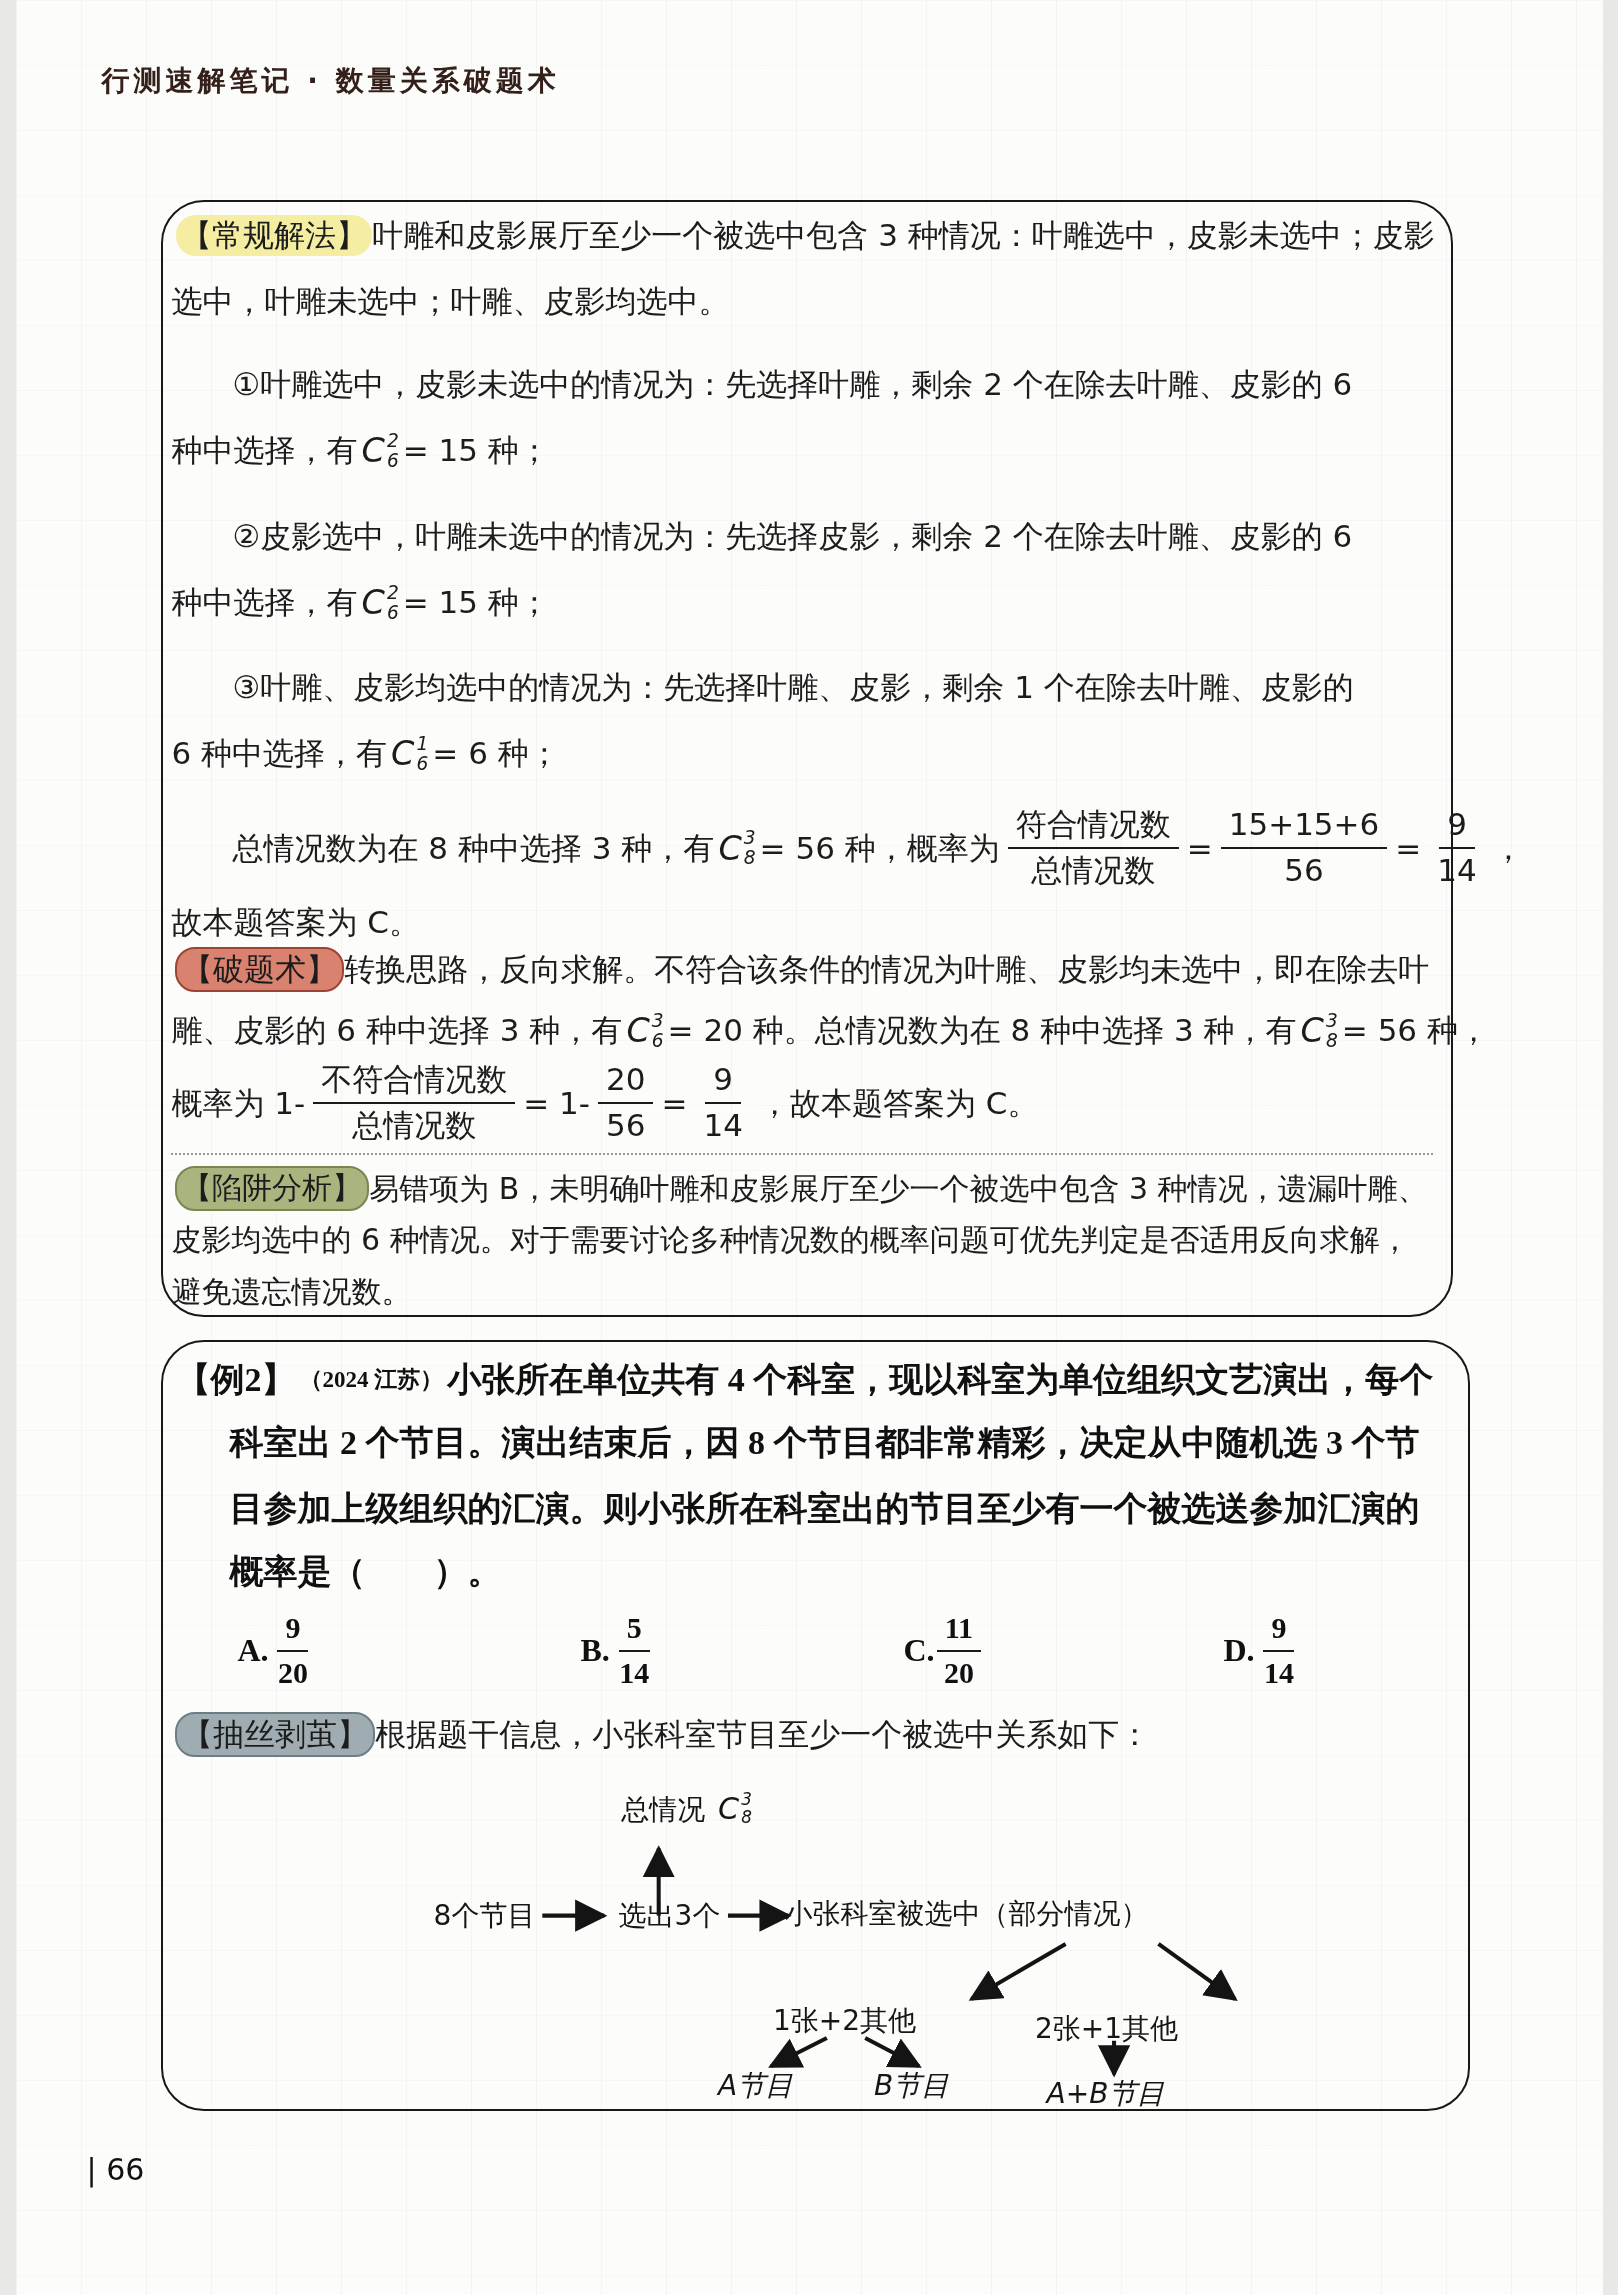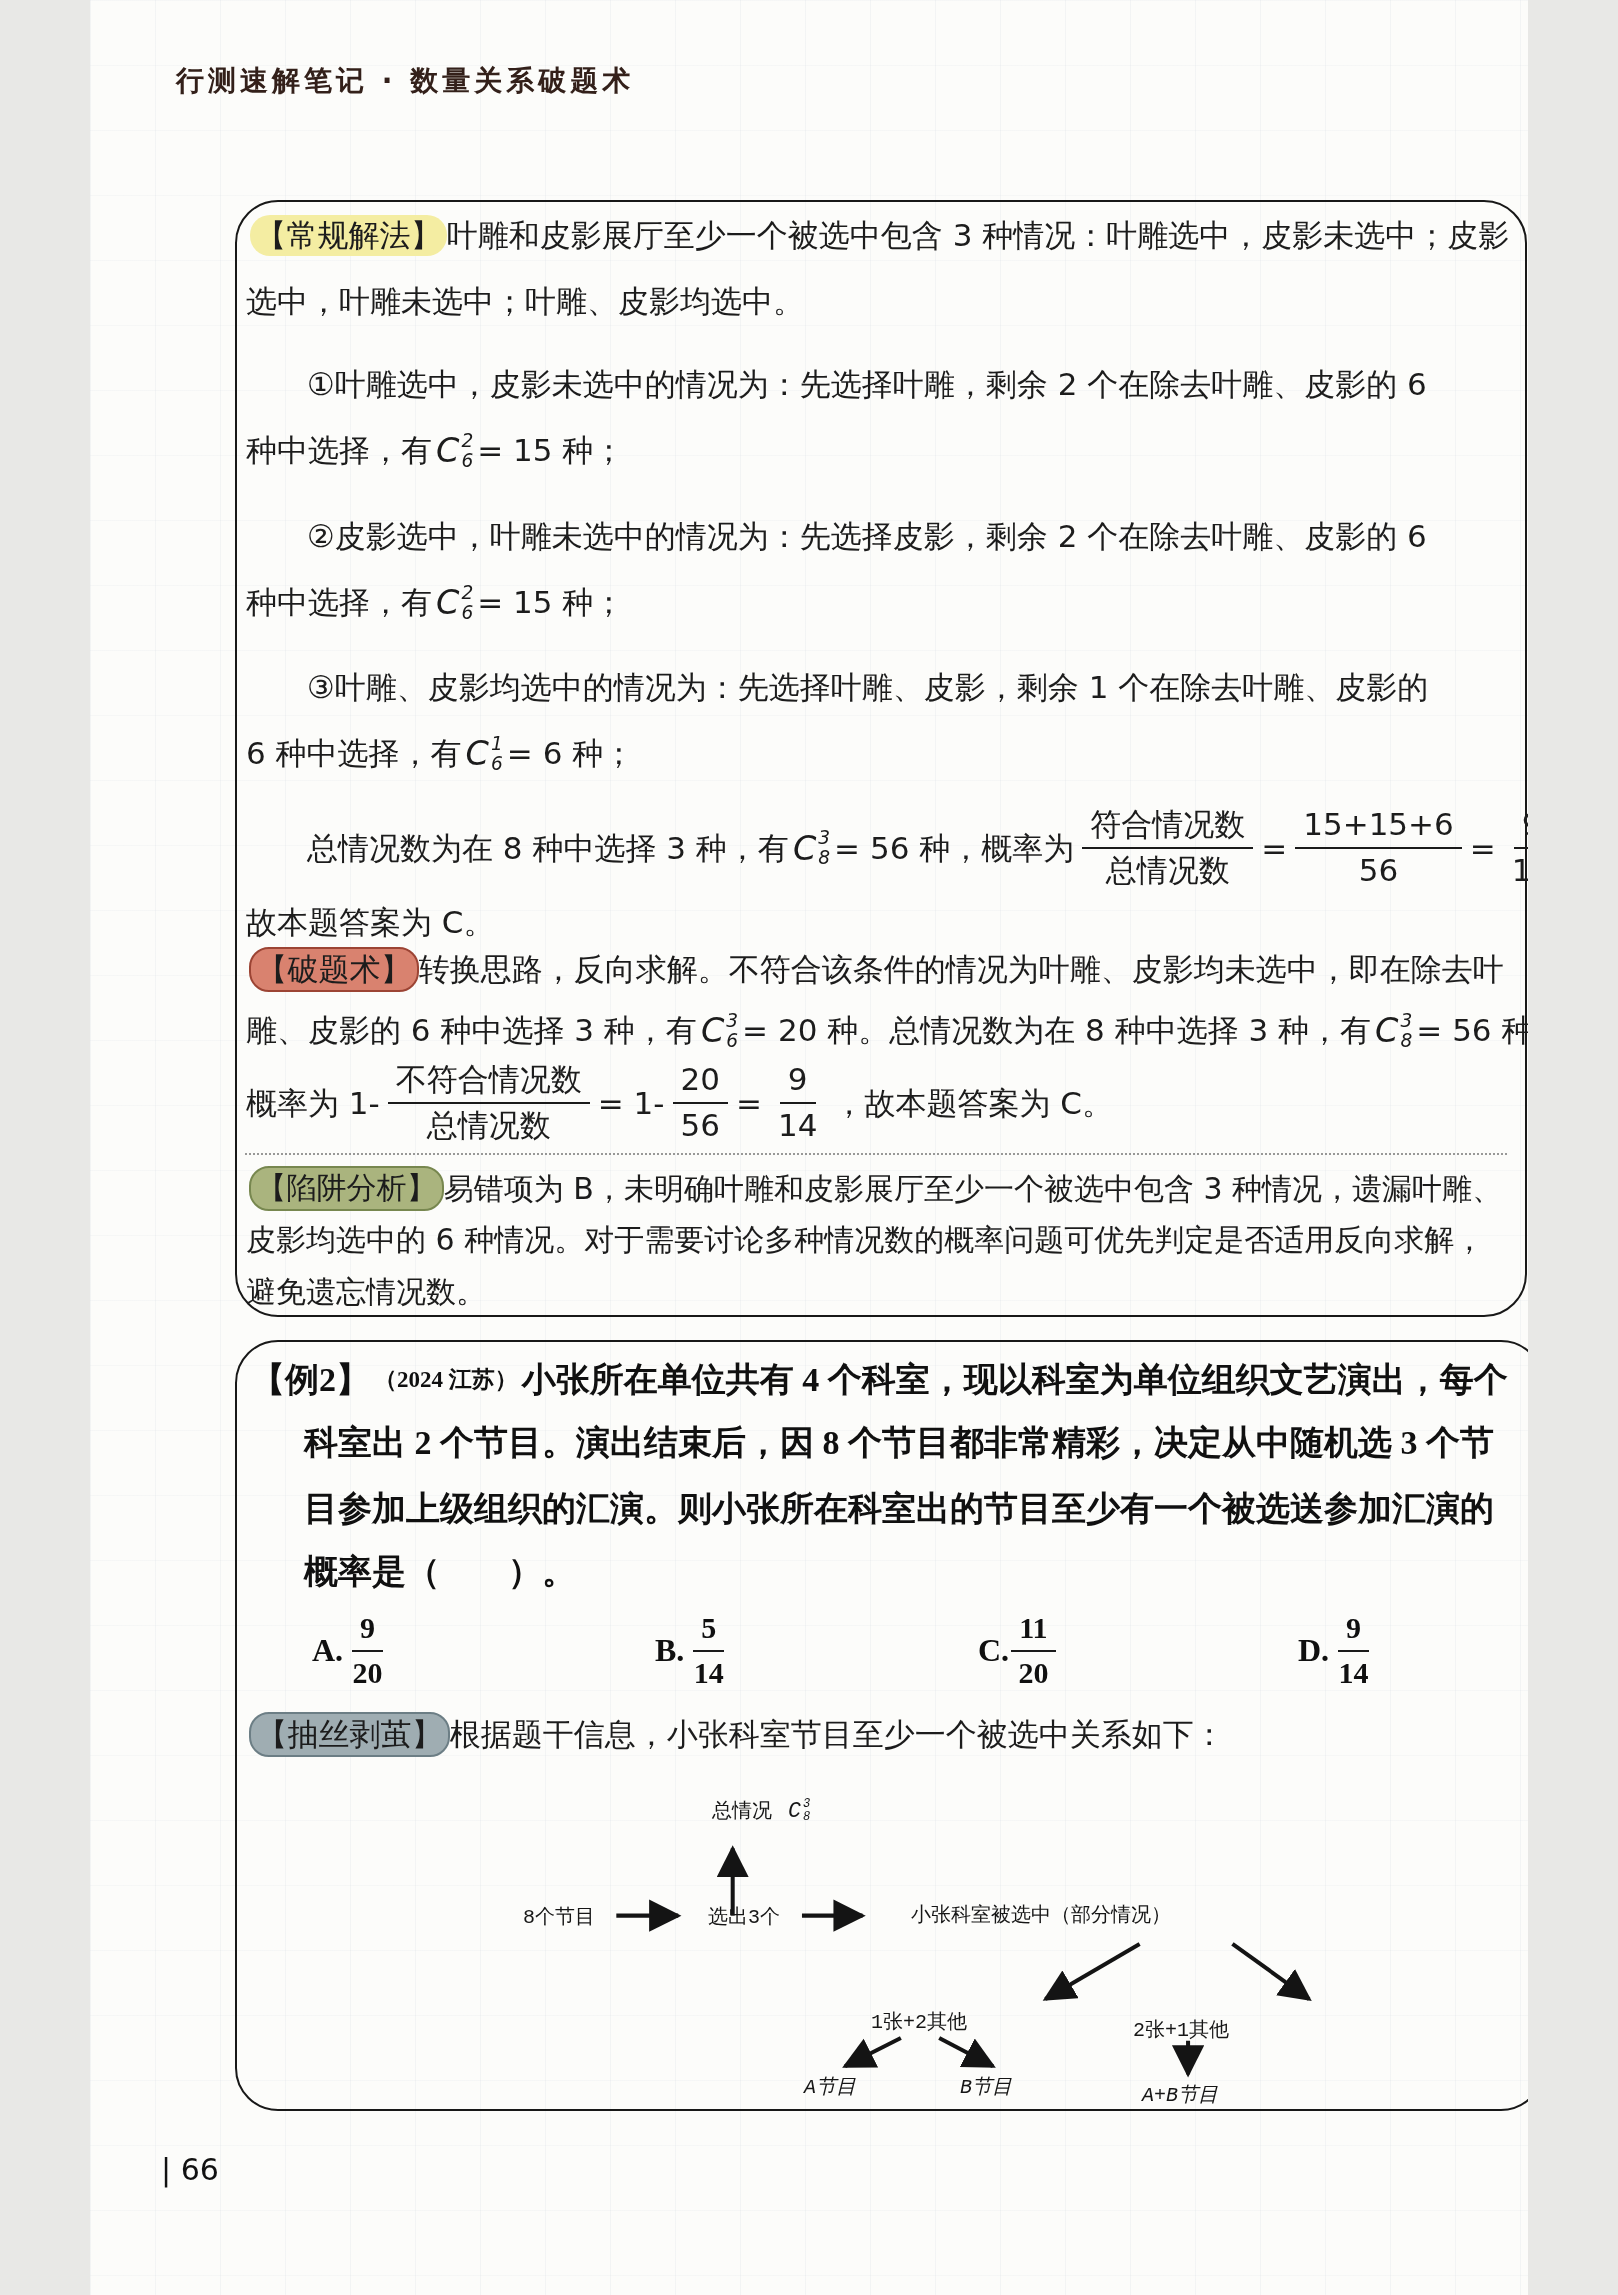--- a/index.html
+++ b/index.html
@@ -1,18 +1,18 @@
 <!DOCTYPE html>
 <html style="font-size:10.8px"><head>
 <meta charset="utf-8">
 <style>
   * { margin:0; padding:0; box-sizing:border-box; }
   html,body { background:#e8e8e6; }
   #page {
-    position:relative; width:1438px; height:2295px; margin:0 auto;
+    position:relative; width:1587px; height:2295px; margin:0 auto;
     background:
       repeating-linear-gradient(to right, rgba(200,208,218,0.18) 0 0.7px, transparent 0.7px 65px),
       repeating-linear-gradient(to bottom, rgba(200,208,218,0.12) 0 0.7px, transparent 0.7px 65px),
       #fcfcfa;
     overflow:hidden;
     font-family:"DejaVu Sans", sans-serif;
     color:#1b1b1b;
   }
   .hw { font-family:"DejaVu Sans", sans-serif; color:#1c1c1c; }
   .print { font-family:"Liberation Serif", serif; color:#101010; font-weight:bold; }
@@ -58,21 +58,21 @@
   .ex-line { position:absolute; white-space:nowrap; display:flex; align-items:center;
              font-size:34px; height:67px; line-height:67px; }
   .ex-src { font-size:23px; margin:0 4px; }
 
   .opt { position:absolute; display:flex; align-items:center; font-size:32px; }
   .opt .frac { margin-left:1.3px; font-size:30px; }
   .opt .frac .num{ border-bottom-width:2px; }
 
   
   .dnode { position:absolute; transform:translate(-50%,-50%); white-space:nowrap;
-           font-size:20px; color:#161616;font-family:Liberation Mono, monospace; }
+           font-size:28px; color:#161616; }
   .dnode.it { font-style:italic; }
   #arrow-svg { position:absolute; left:0; top:0; pointer-events:none; }
 
   #footer { position:absolute; left:71px; top:2152px; font-size:30px;
             font-family:"DejaVu Sans", sans-serif; color:#111; }
 </style>
 </head>
 <body>
 
 <div id="page">

